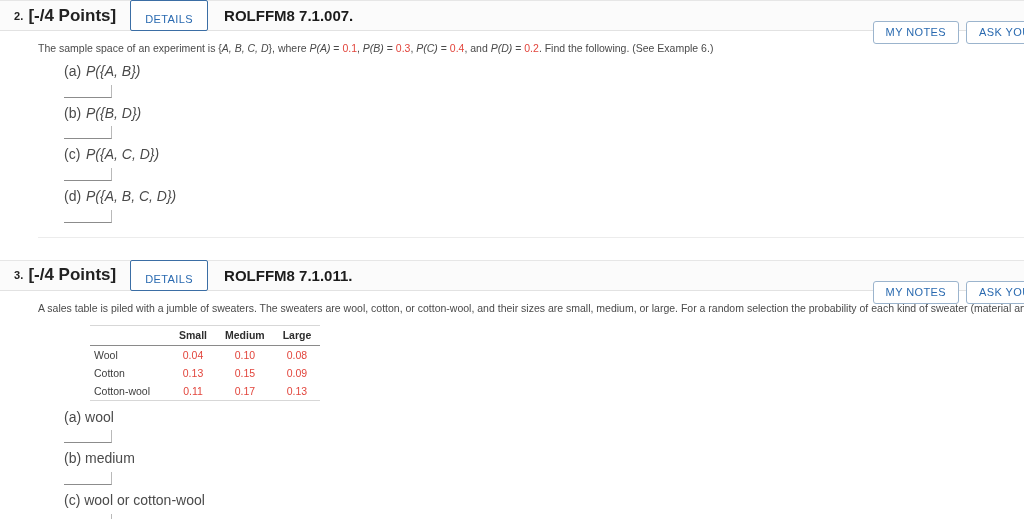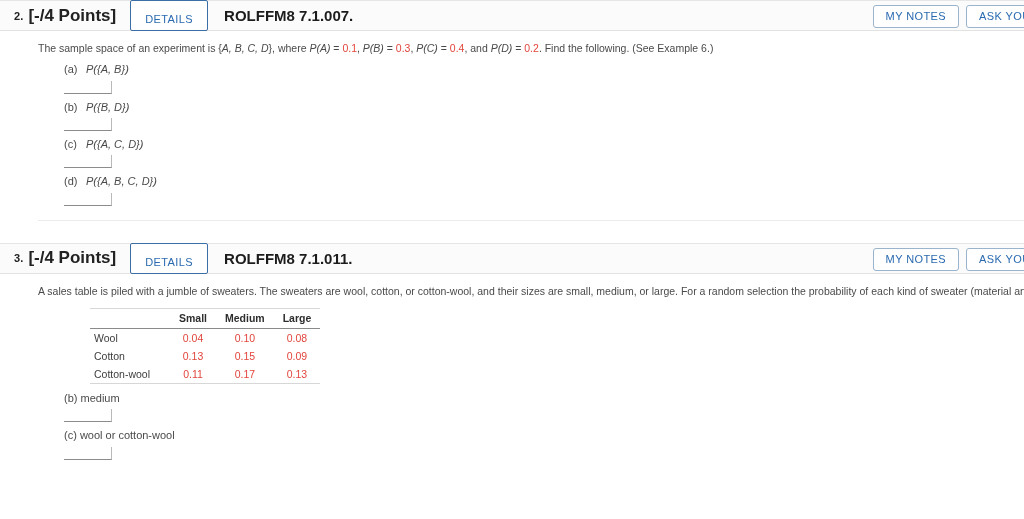--- a/index.html
+++ b/index.html
@@ -64,21 +64,21 @@
   .prob-code {
     margin-left: 16px;
     font-size: 15px;
     font-weight: bold;
     color: #1c1c1c;
     white-space: nowrap;
   }
   .header-right {
     position: absolute;
     right: 0;
-    top: 0;
+    top: 16px;
     height: 31px;
     display: flex;
     align-items: center;
     gap: 7px;
     padding-right: 0;
   }
   .hdr-btn {
     border: 1px solid #9bb4cd;
     background: #ffffff;
     color: #2a6ab0;
@@ -105,21 +105,21 @@
     color: #4a4a4a;
     line-height: 1.45;
     white-space: nowrap;
   }
   .stmt i { font-style: italic; }
   .val { color: #e2453c; }
 
   .parts { margin-top: 6px; padding-left: 26px; }
   .part { margin-bottom: 6px; }
   .part-label {
-    font-size: 11px;
+    font-size: 14px;
     color: #4a4a4a;
     line-height: 1.4;
     white-space: nowrap;
   }
   .part-label i { font-style: italic; }
   .part-label .lbl { display: inline-block; min-width: 22px; }
   .answer-box {
     margin-top: 3px;
     width: 48px;
     height: 13px;
@@ -284,20 +284,27 @@
             <td class="num">0.17</td>
             <td class="num">0.13</td>
           </tr>
         </tbody>
       </table>
 
 
       <div class="parts">
         <div class="part">
           <div class="part-label">
+            <span>(a)</span>
+            <span>wool</span>
+          </div>
+          <input class="answer-box" type="text" value="" style="">
+        </div>
+        <div class="part">
+          <div class="part-label">
             <span>(b)</span>
             <span>medium</span>
           </div>
           <input class="answer-box" type="text" value="" style="">
         </div>
         <div class="part">
           <div class="part-label">
             <span>(c)</span>
             <span>wool or cotton-wool</span>
           </div>

